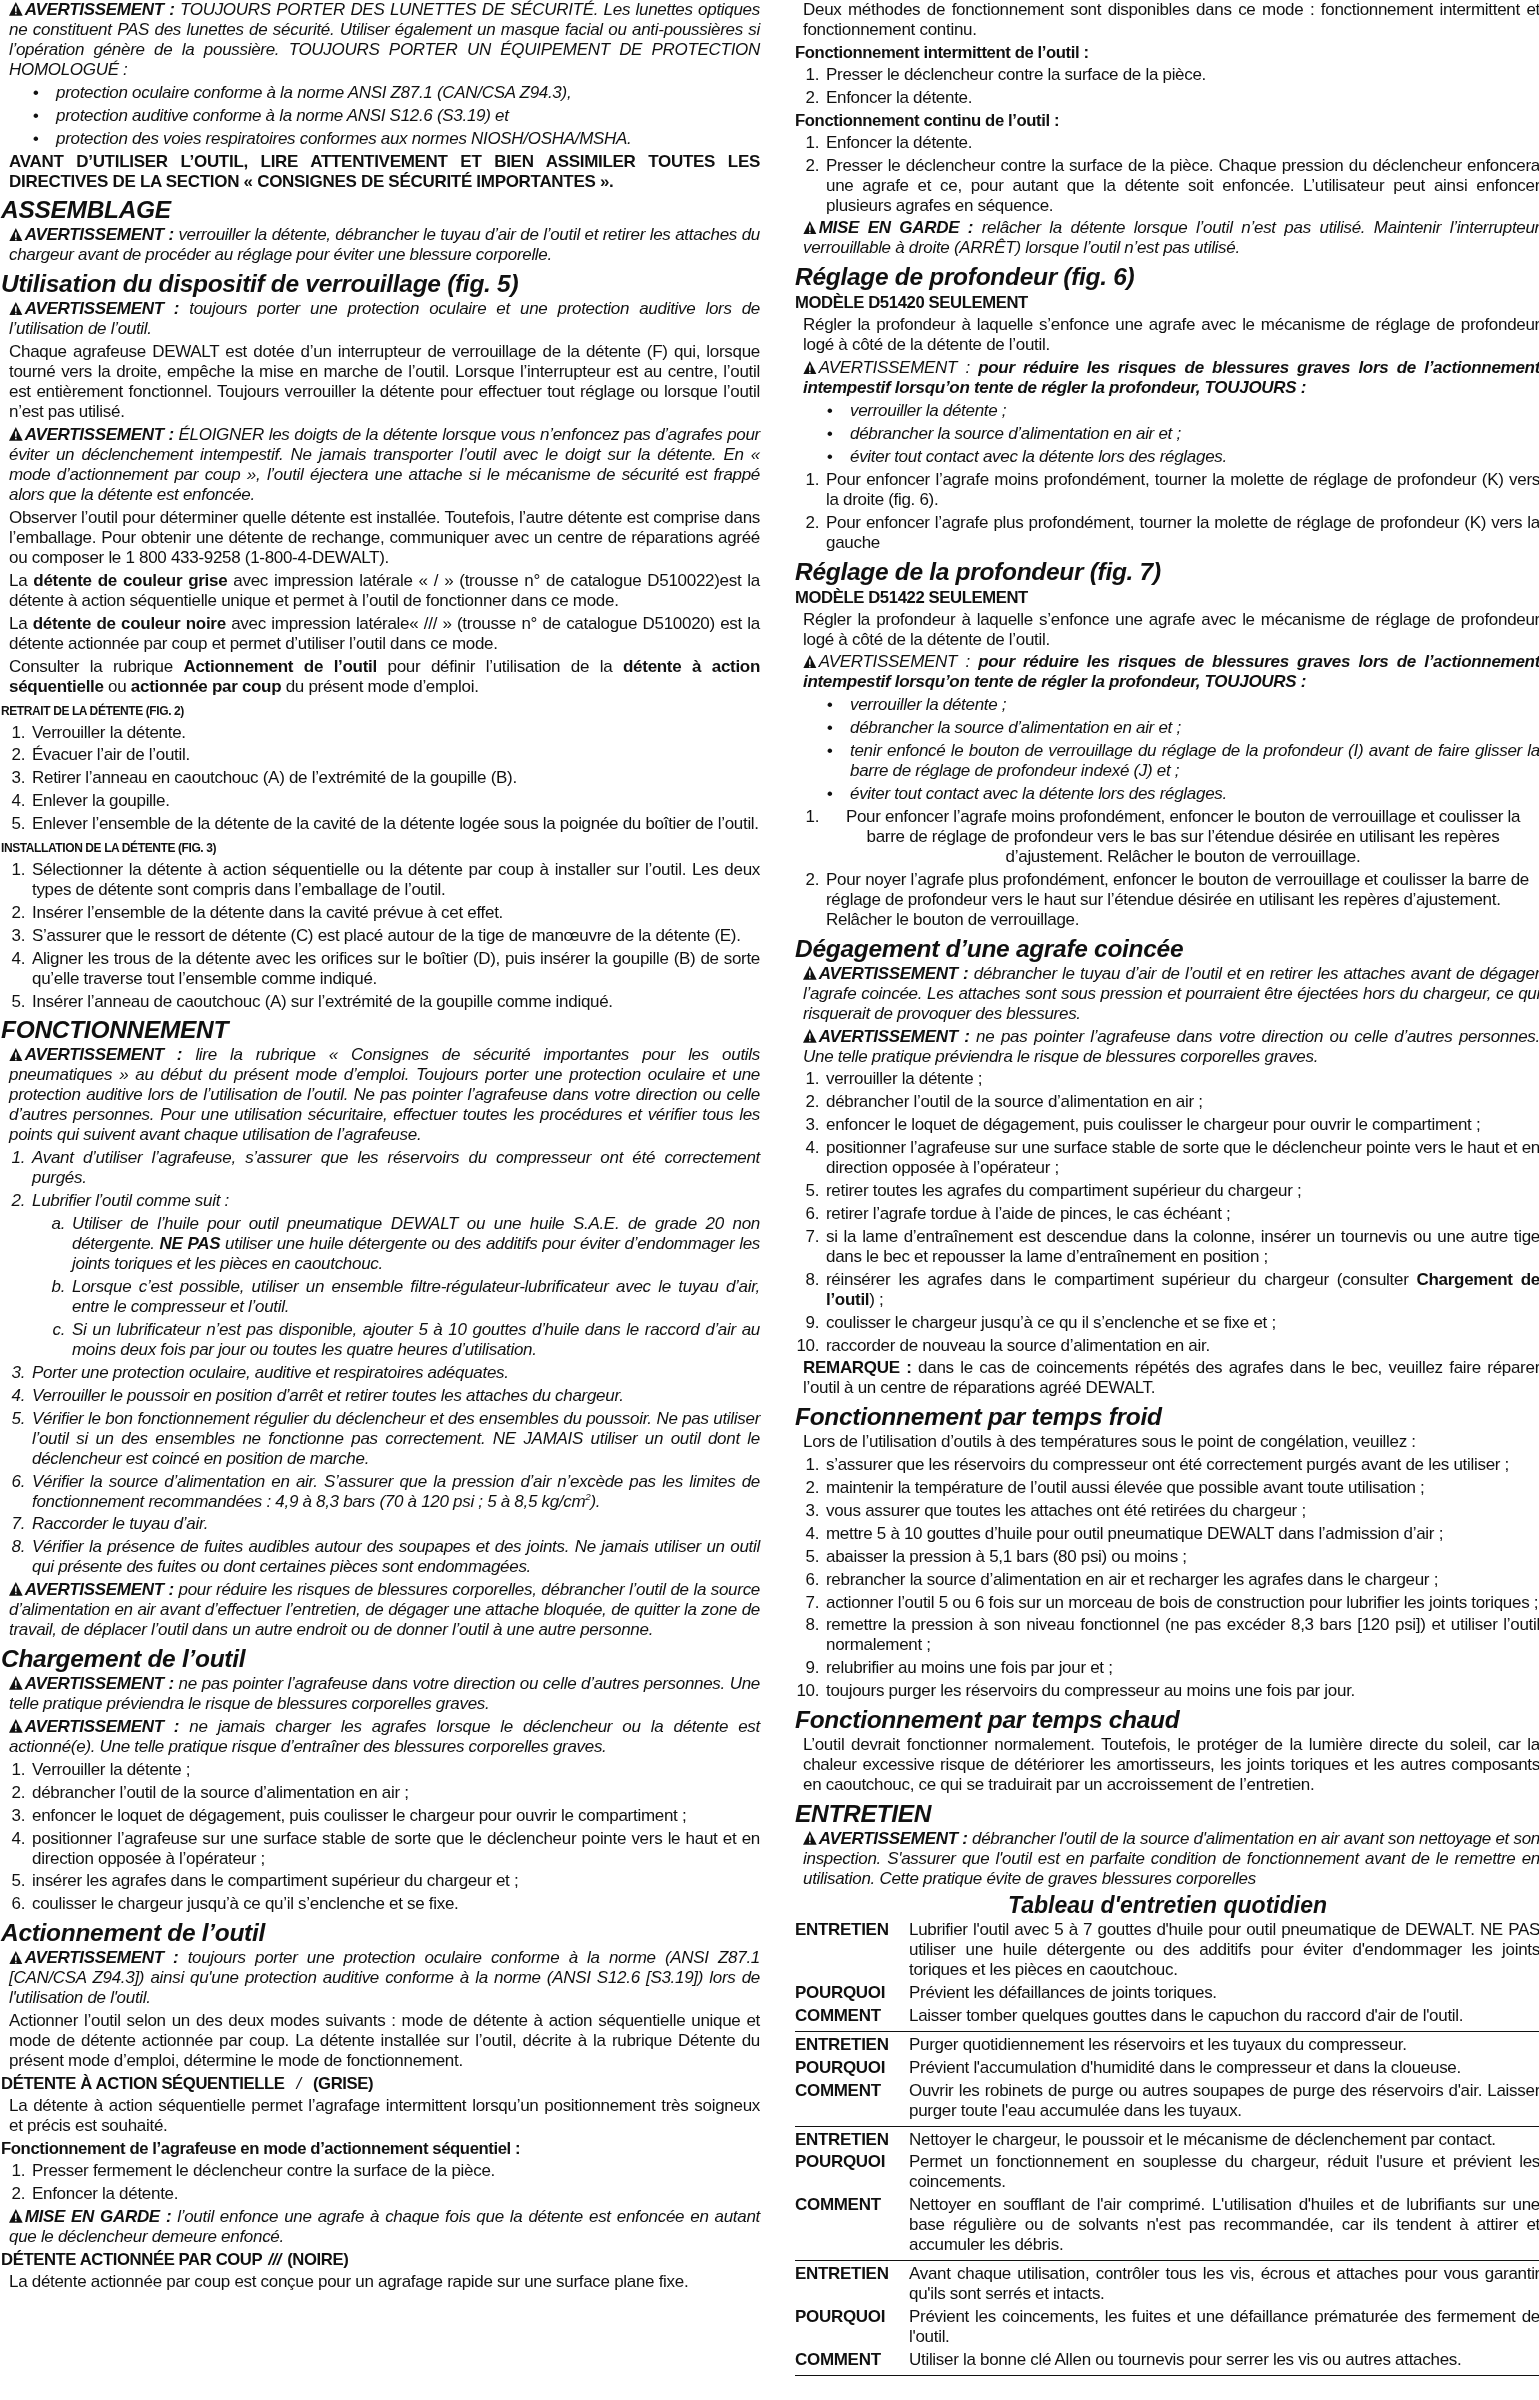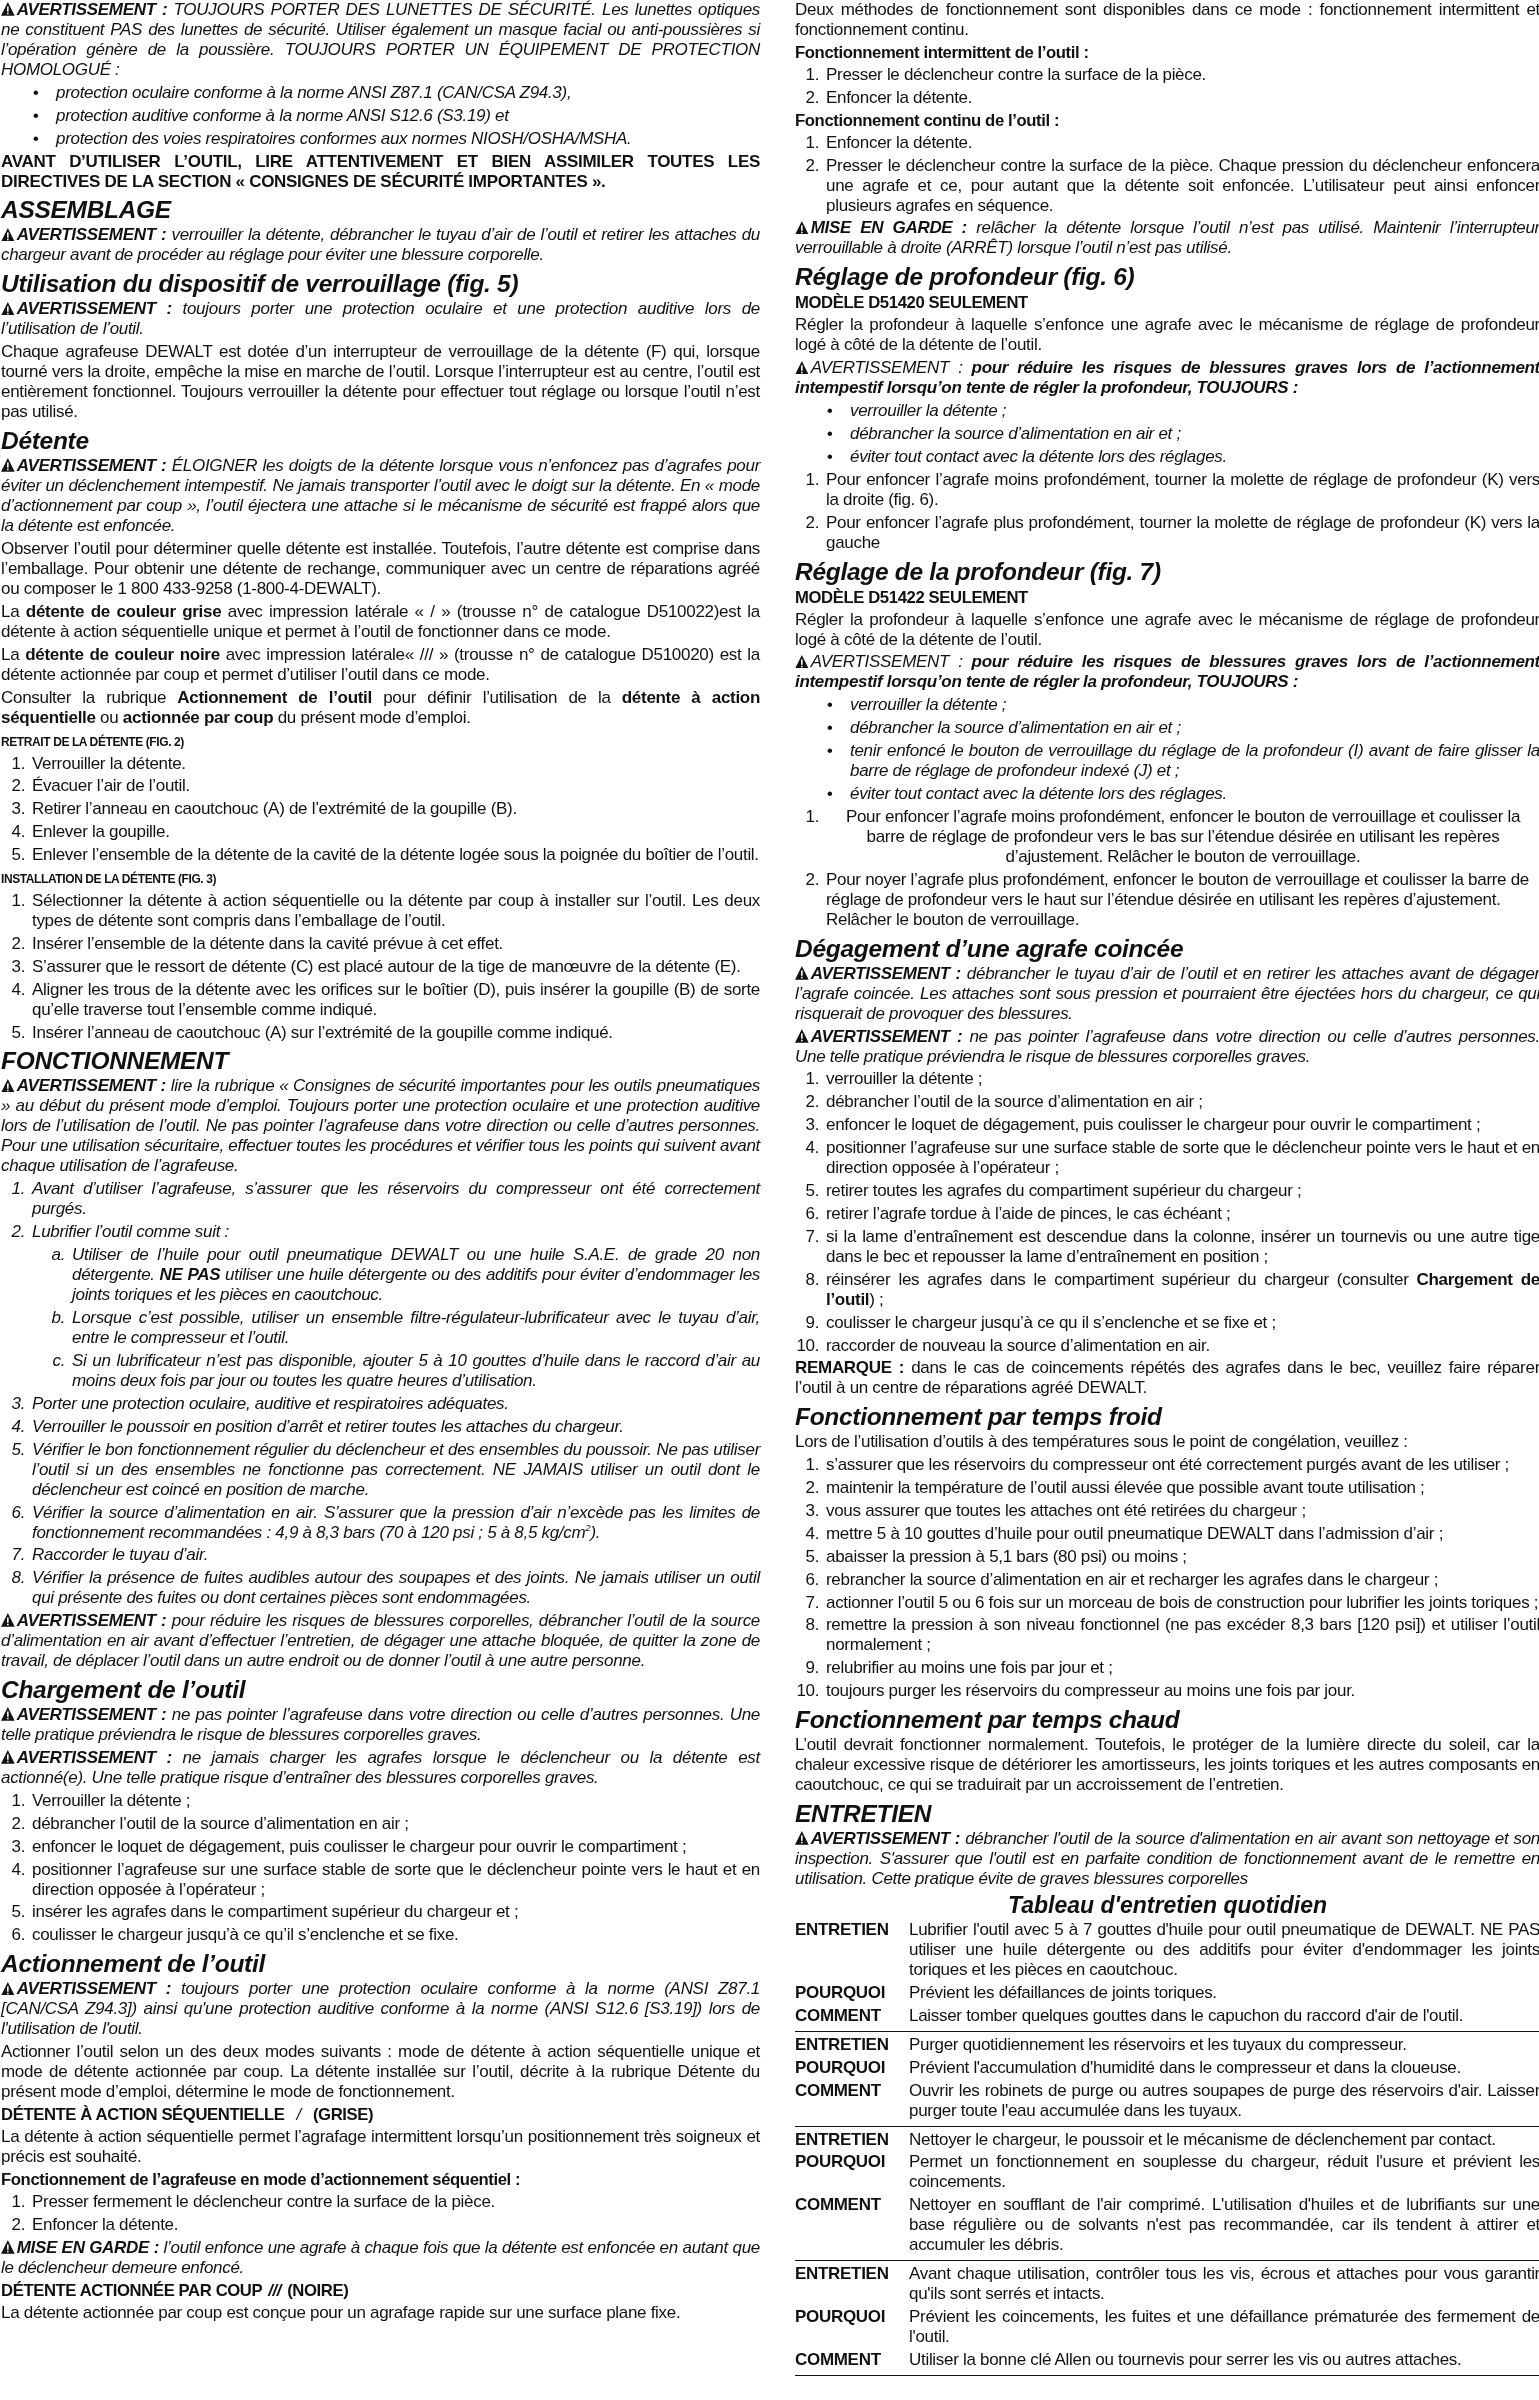--- a/index.html
+++ b/index.html
@@ -7,21 +7,21 @@
     width: 1540px; height: 2400px; overflow: hidden;
     font-family: "Liberation Sans", sans-serif;
     color: #111;
     font-size: 17px;
     line-height: 20px;
   }
   .page { display: flex; justify-content: space-between; width: 1540px; }
   .col { width: 759px; }
   .col-left { padding-left: 1px; }
   .col-right { padding-left: 10.8px; width: 745px; }
-  p { margin: 0 0 2.9px 0; text-align: justify; letter-spacing: -0.3px; }
+  p { margin: 0 0 2.9px 0; text-align: justify; letter-spacing: -0.3px; padding-left: 8px; }
   .it { font-style: italic; }
   .b { font-weight: bold; }
   .warn-lbl { font-weight: bold; font-style: italic; }
   h2 {
     margin: 4.9px 0 1px 0; font-size: 24.5px; line-height: 28px;
     font-weight: bold; font-style: italic; letter-spacing: -0.3px;
   }
   h3 { margin: 3.9px 0 2px 0; font-size: 12px; font-weight: bold; letter-spacing: -0.4px; }
   h4 { margin: 2px 0 2px 0; font-size: 16.7px; font-weight: bold; letter-spacing: -0.4px; }
   ol, ul { margin: 0 0 2px 0; padding: 0; list-style: none; }
@@ -73,21 +73,20 @@
         </svg><span class="warn-lbl">AVERTISSEMENT :</span> <span>verrouiller la détente, débrancher le tuyau d’air de l’outil et retirer les attaches du chargeur avant de procéder au réglage pour éviter une blessure corporelle.</span></p>
 
     <h2>Utilisation du dispositif de verrouillage (fig. 5)</h2>
     <p class="it"><svg class="warn-icon" viewBox="0 0 14 14">
           <polygon points="7,0 14,14 0,14" fill="#111"></polygon>
           <rect x="6.2" y="4.5" width="1.6" height="5.5" fill="#fff"></rect>
           <rect x="6.2" y="11" width="1.6" height="1.6" fill="#fff"></rect>
         </svg><span class="warn-lbl">AVERTISSEMENT :</span> <span>toujours porter une protection oculaire et une protection auditive lors de l’utilisation de l’outil.</span></p>
     <p>Chaque agrafeuse DEWALT est dotée d’un interrupteur de verrouillage de la détente (F) qui, lorsque tourné vers la droite, empêche la mise en marche de l’outil. Lorsque l’interrupteur est au centre, l’outil est entièrement fonctionnel. Toujours verrouiller la détente pour effectuer tout réglage ou lorsque l’outil n’est pas utilisé.</p>
 
-    <h2>Détente</h2>
     <p class="it"><svg class="warn-icon" viewBox="0 0 14 14">
           <polygon points="7,0 14,14 0,14" fill="#111"></polygon>
           <rect x="6.2" y="4.5" width="1.6" height="5.5" fill="#fff"></rect>
           <rect x="6.2" y="11" width="1.6" height="1.6" fill="#fff"></rect>
         </svg><span class="warn-lbl">AVERTISSEMENT :</span> <span>ÉLOIGNER les doigts de la détente lorsque vous n’enfoncez pas d’agrafes pour éviter un déclenchement intempestif. Ne jamais transporter l’outil avec le doigt sur la détente. En « mode d’actionnement par coup », l’outil éjectera une attache si le mécanisme de sécurité est frappé alors que la détente est enfoncée.</span></p>
     <p>Observer l’outil pour déterminer quelle détente est installée. Toutefois, l’autre détente est comprise dans l’emballage. Pour obtenir une détente de rechange, communiquer avec un centre de réparations agréé ou composer le 1 800 433-9258 (1-800-4-DEWALT).</p>
     <p><span>La </span><span class="b">détente de couleur grise</span><span> avec impression latérale « / » (trousse n° de catalogue D510022)est la détente à action séquentielle unique et permet à l’outil de fonctionner dans ce mode.</span></p>
     <p><span>La </span><span class="b">détente de couleur noire</span><span> avec impression latérale« /// » (trousse n° de catalogue D510020) est la détente actionnée par coup et permet d’utiliser l’outil dans ce mode.</span></p>
     <p><span>Consulter la rubrique </span><span class="b">Actionnement de l’outil</span><span> pour définir l’utilisation de la </span><span class="b">détente à action séquentielle</span><span> ou </span><span class="b">actionnée par coup</span><span> du présent mode d’emploi.</span></p>
 

